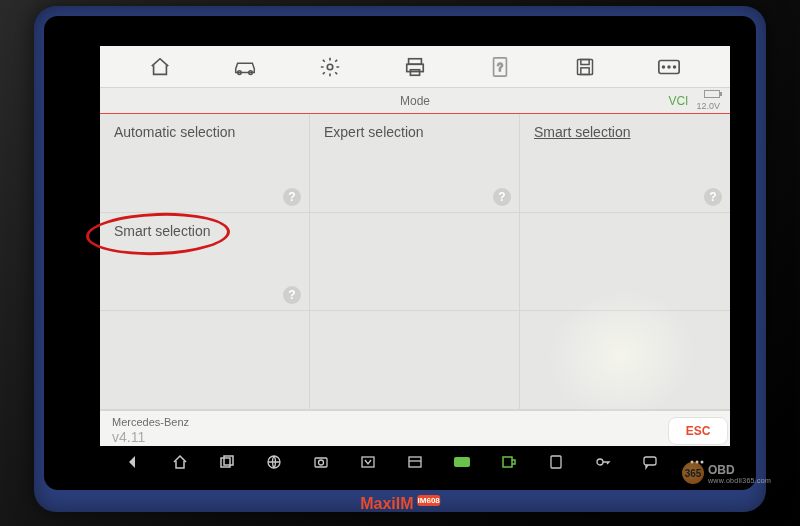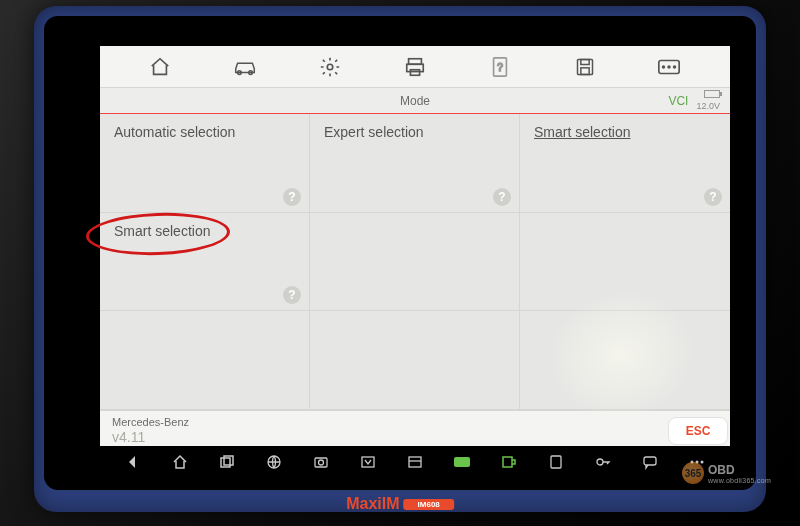--- a/index.html
+++ b/index.html
@@ -35,24 +35,24 @@
     top: 36px; left: 16px;
     width: 16px; height: 16px;
     background: radial-gradient(circle at 40% 40%, #ff9a00, #ff4d00 60%, #7a1a00);
     border-radius: 50%;
     box-shadow: 0 0 6px rgba(255,120,0,0.8);
   }
   .bottom-brand {
     position: absolute;
     bottom: -1px; left: 50%; transform: translateX(-50%);
     color: #e84a2c; font-size: 16px; font-weight: bold;
-    display: flex; align-items: center; gap: 4px;
+    display: flex; align-items: flex-start; gap: 4px;
   }
   .bottom-brand .pill {
-    background: #e84a2c; color: #fff; font-size: 8px; padding: 1px 14px; border-radius: 3px;
+    background: #e84a2c; color: #fff; font-size: 8px; padding: 1px 0; border-radius: 3px;
   }
   .watermark {
     position: absolute;
     right: 8px; bottom: 40px;
     width: 110px; height: 26px;
     display: flex; align-items: center; gap: 4px;
     opacity: 0.55;
     font-size: 12px; font-weight: bold; color: #fff;
   }
   .watermark .dot {

